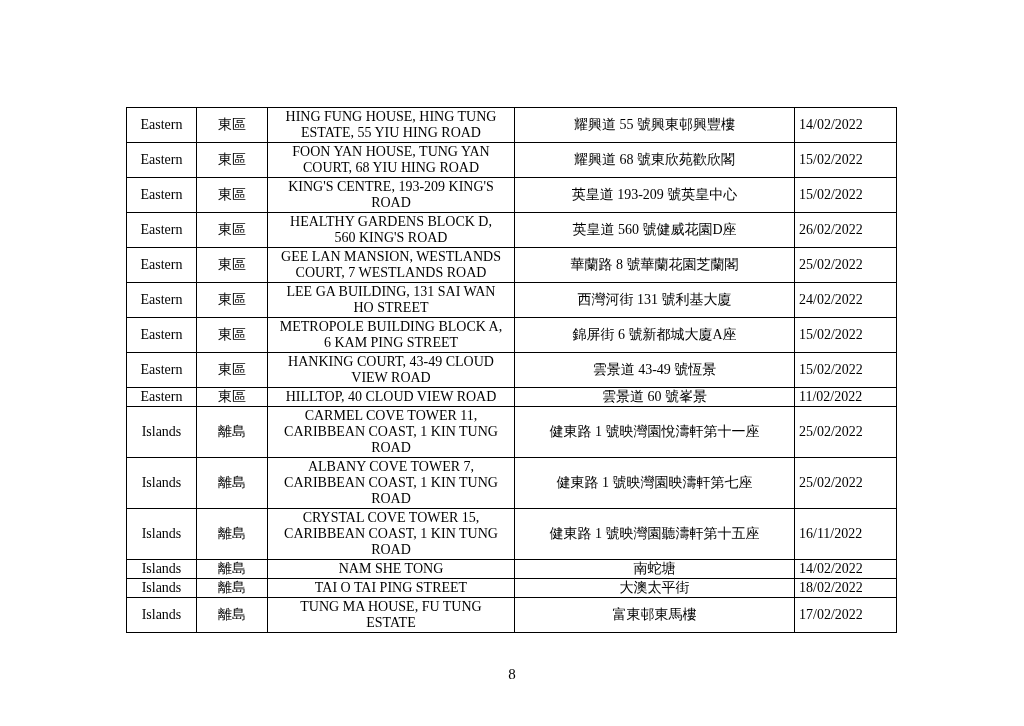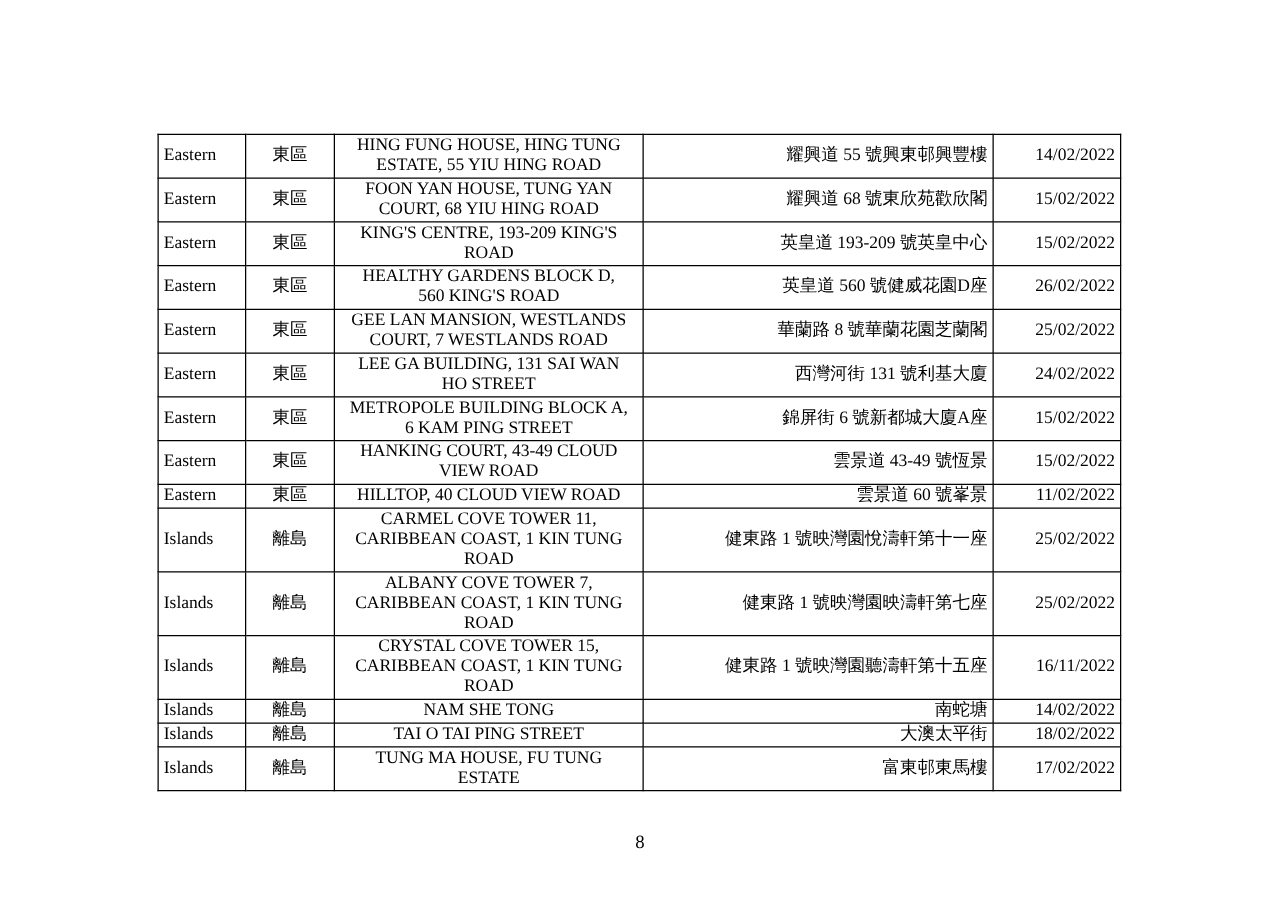--- a/index.html
+++ b/index.html
@@ -31,25 +31,25 @@
     line-height: 16px;
     padding: 1px 4px;
     overflow: hidden;
   }
   col.c-district-en { width: 70px; }
   col.c-district-zh { width: 71px; }
   col.c-address-en  { width: 247px; }
   col.c-address-zh  { width: 280px; }
   col.c-date        { width: 102px; }
 
-  td.cell-district-en { }
+  td.cell-district-en { text-align: center; }
   td.cell-district-zh { text-align: center; font-size: 15px; margin-left: 24px; }
   td.cell-address-en  { text-align: center; white-space: pre-line; padding-left: 6px; }
-  td.cell-address-zh  { text-align: right; font-size: 15px; padding-left: 7px; margin-left: 36px; }
-  td.cell-date        { text-align: right; }
+  td.cell-address-zh  { text-align: center; font-size: 15px; padding-left: 7px; margin-left: 36px; }
+  td.cell-date        { text-align: left; }
 
   .page-number {
     position: absolute;
     left: 0;
     width: 100%;
     top: 666px;
     text-align: center;
     font-size: 15px;
     color: #000000;
   }

